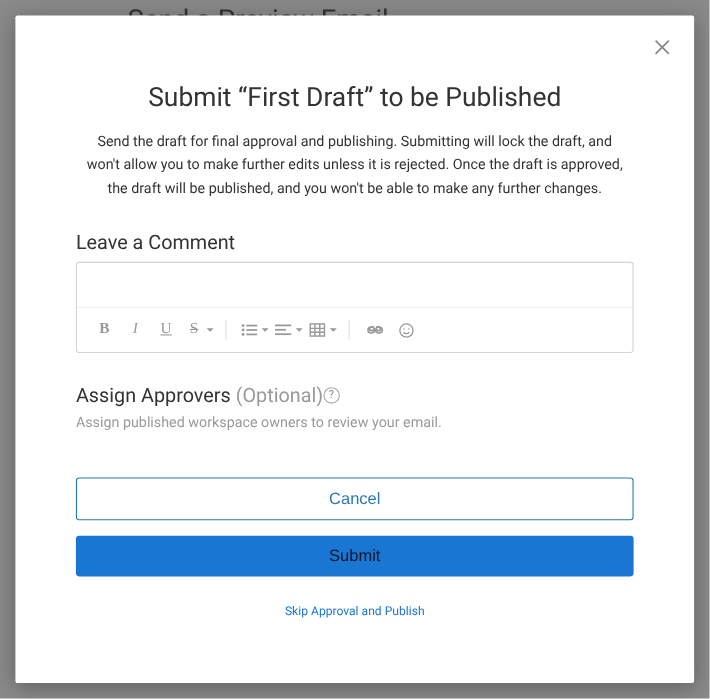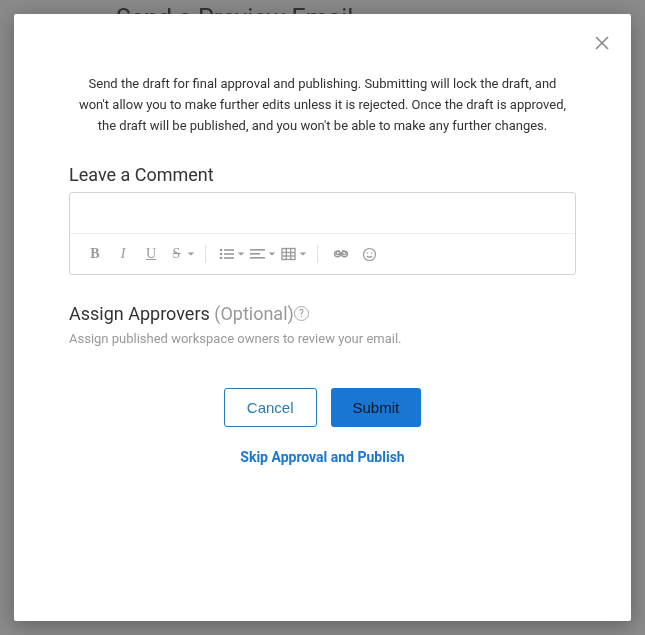--- a/index.html
+++ b/index.html
@@ -145,20 +145,21 @@
 .approvers-hint {
   font-size: 13px;
   color: #999;
   margin-top: 7px;
 }
 .button-row {
   display: flex;
   justify-content: center;
   gap: 14px;
   margin-top: 42px;
+  flex-direction: column;
 }
 .btn {
   padding: 10px 22px;
   font-size: 15px;
   border-radius: 3px;
   cursor: pointer;
   border: none;
 }
 .btn-cancel {
   background: #fff;
@@ -168,41 +169,42 @@
 .btn-submit {
   background: #1976d2;
   color: #0f172a;
 }
 .skip-row {
   text-align: center;
   margin-top: 20px;
 }
 .skip-link {
   color: #1976d2;
-  font-size: 14px;
-  font-weight: 700;
+  font-size: 11px;
+  font-weight: 400;
   text-decoration: none;
   cursor: pointer;
 }
 </style>
 </head>
 <body>
 
 <div class="backdrop-text">Send a Preview Email</div>
 
 <div class="modal">
 
   <div class="close-btn">
     <svg viewBox="0 0 14 14" fill="none" stroke="currentColor" stroke-width="1.6">
       <line x1="1" y1="1" x2="13" y2="13"></line>
         <line x1="13" y1="1" x2="1" y2="13"></line>
     </svg>
   </div>
 
   <div class="modal-content">
+    <h1 class="modal-title">Submit “First Draft” to be Published</h1>
     <p class="modal-desc">Send the draft for final approval and publishing. Submitting will lock the draft, and won't allow you to make further edits unless it is rejected. Once the draft is approved, the draft will be published, and you won't be able to make any further changes.</p>
 
     <div class="field-label">Leave a Comment</div>
     <div class="editor-box">
       <div class="editor-content" contenteditable="true" style=""></div>
       <div class="editor-toolbar">
         <span class="tb-btn bold-f">B</span>
         <span class="tb-btn italic-f">I</span>
         <span class="tb-btn underline-f">U</span>
         <span class="tb-group">

